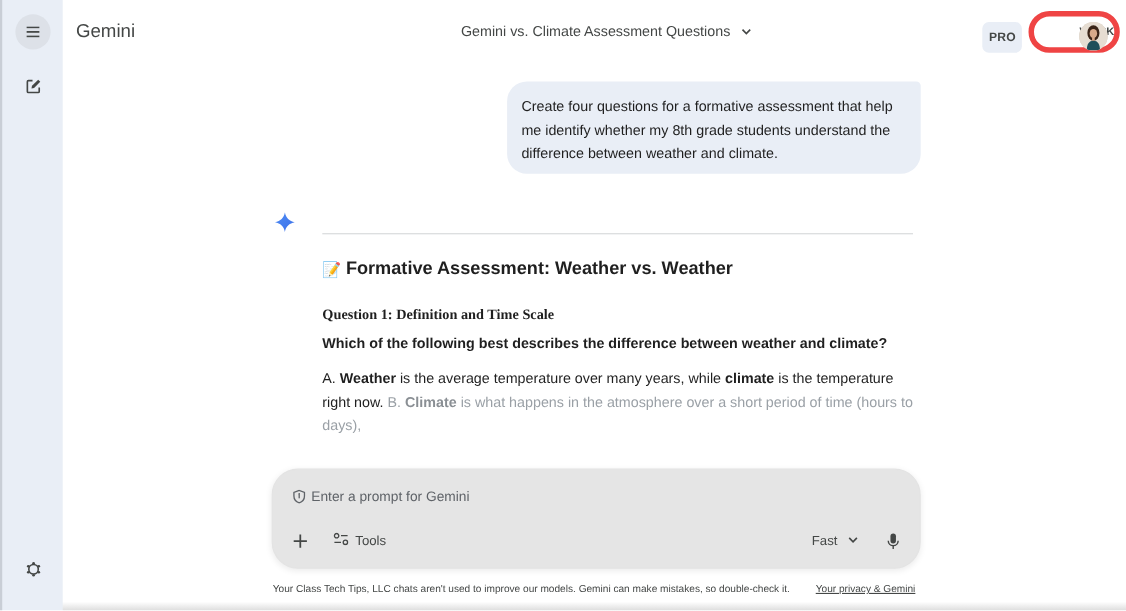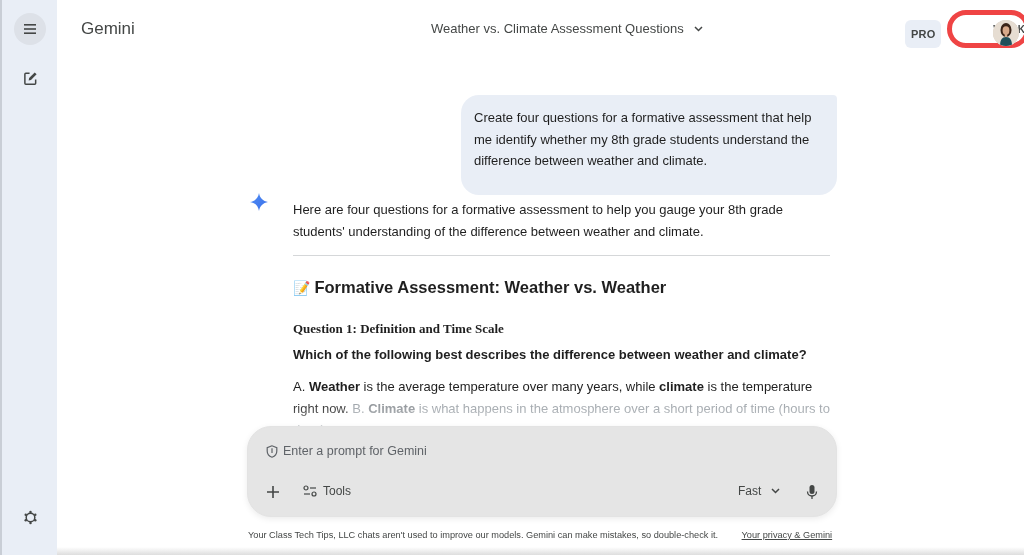--- a/index.html
+++ b/index.html
@@ -11,21 +11,21 @@
     background: #e9eef6; border-left: 2px solid #c9ced6;
   }
   .sb-btn {
     position: absolute; left: 12px; width: 32px; height: 32px; border-radius: 50%;
     display: flex; align-items: center; justify-content: center; cursor: pointer;
   }
   .sb-btn.menu { top: 13px; background: #dde1e8; }
   .sb-btn.edit { top: 62px; }
   .sb-btn.settings { top: 501px; }
 
-  .topbar { position: absolute; left: 69px; top: 0; right: 0; height: 58px; padding-left: 19px; }
+  .topbar { position: absolute; left: 57px; top: 0; right: 0; height: 58px; padding-left: 19px; }
   .app-title {
     position: absolute; left: 12px; top: 19px; font-size: 17px; color: #444746;
   }
   .conv-title {
     position: absolute; left: 362px; top: 21px; font-size: 13px; color: #444746;
     display: flex; align-items: center; gap: 10px; cursor: pointer;
   }
   .pro-badge {
     position: absolute; left: 836px; top: 20px; height: 28px; padding: 0 6px;
     background: #e9eef6; border-radius: 6px; font-size: 11px; color: #444746;
@@ -36,23 +36,23 @@
     border: 5px solid #ef4444; border-radius: 20px; display: flex; align-items: center;
     padding-left: 13px; cursor: pointer; justify-content: flex-end;
   }
   .work-pill .label { font-size: 10px; color: #444746; font-weight: bold; }
   .avatar {
     position: absolute; right: 6px; top: 5px; width: 26px; height: 26px; border-radius: 50%;
     background: #d8cfc4; overflow: hidden;
   }
 
   .user-bubble {
-    position: absolute; left: 461px; top: 74px; width: 376px; height: 100px;
+    position: absolute; left: 461px; top: 74px; width: 376px; height: 84px;
     background: #e9eef6; border-radius: 18px 4px 18px 18px;
-    padding: 12px 20px 0 13px; font-size: 13px; line-height: 21.5px; color: #1f1f1f; margin-top: 21px;
+    padding: 12px 20px 0 13px; font-size: 13px; line-height: 21.5px; color: #1f1f1f;
   }
 
   .spark { position: absolute; left: 250px; top: 193px; width: 18px; height: 18px; }
 
   .response { position: absolute; left: 293px; top: 199px; width: 540px; }
   .resp-intro { font-size: 13px; line-height: 21.5px; color: #1f1f1f; }
   .hr { margin-top: 13px; height: 1px; background: #d5d7d9; width: 537px; }
   .h2 {
     margin-top: 22px; font-size: 16.5px; font-weight: bold; display: flex; align-items: center; gap: 4px;
   }
@@ -71,21 +71,21 @@
     position: absolute; left: 247px; top: 426px; width: 590px; height: 91px;
     background: #e5e5e5; border-radius: 24px; border: 1px solid #e3e3e3;
     box-shadow: 0 2px 6px rgba(0,0,0,0.08);
   }
   .prompt-input {
     position: absolute; left: 18px; top: 17px; display: flex; align-items: center; gap: 5px;
     font-size: 12.5px; color: #5f6368; width: 540px; cursor: text;
   }
   .plus-btn { position: absolute; left: 16px; top: 56px; width: 18px; height: 18px; cursor: pointer; }
   .tools-btn {
-    position: absolute; left: 55px; top: 57px; display: flex; align-items: center; gap: 6px;
+    position: absolute; left: 55px; top: 57px; display: flex; align-items: flex-start; gap: 6px;
     font-size: 12px; color: #444746; cursor: pointer;
   }
   .mode-btn {
     position: absolute; left: 490px; top: 57px; display: flex; align-items: center; gap: 10px;
     font-size: 12px; color: #444746; cursor: pointer;
   }
   .mic-btn { position: absolute; left: 556px; top: 56px; width: 16px; height: 18px; cursor: pointer; }
 
   .disclaimer {
     position: absolute; left: 248px; top: 530px; font-size: 9.2px; color: #444746; white-space: nowrap;
@@ -122,21 +122,21 @@
       <circle cx="13.1" cy="5.1" r="1.3" fill="#444746"></circle>
       <circle cx="2.9" cy="10.9" r="1.3" fill="#444746"></circle>
       <circle cx="13.1" cy="10.9" r="1.3" fill="#444746"></circle>
     </svg>
   </div>
 </div>
 
 <div class="topbar">
   <div class="app-title">Gemini</div>
   <div class="conv-title">
-    <span>Weather vs. Climate Assessment Questions</span>
+    <span>Gemini vs. Climate Assessment Questions</span>
     <svg width="9" height="6" viewBox="0 0 9 6">
       <path d="M1 1l3.5 3.5L8 1" fill="none" stroke="#444746" stroke-width="1.5"></path>
     </svg>
   </div>
   <div class="pro-badge">PRO</div>
   <div class="work-pill">
     <span class="label">WORK</span>
     <div class="avatar">
       <svg width="26" height="26" viewBox="0 0 26 26">
         <rect width="26" height="26" fill="#e6ddd2"></rect>
@@ -155,21 +155,20 @@
   <defs>
     <linearGradient id="sg" x1="0" y1="0" x2="1" y2="1">
       <stop offset="0" stop-color="#4f8df5"></stop>
       <stop offset="1" stop-color="#3b6fe8"></stop>
     </linearGradient>
   </defs>
   <path d="M9 0 C9.8 5 13 8.2 18 9 C13 9.8 9.8 13 9 18 C8.2 13 5 9.8 0 9 C5 8.2 8.2 5 9 0Z" fill="url(#sg)"></path>
 </svg>
 
 <div class="response">
-  <div class="resp-intro">Here are four questions for a formative assessment to help you gauge your 8th grade students' understanding of the difference between weather and climate.</div>
   <div class="hr"></div>
   <div class="h2">
     <span style="font-size:14px;">📝</span>
     <span>Formative Assessment: Weather vs. Weather</span>
   </div>
   <div class="q-title">Question 1: Definition and Time Scale</div>
   <div class="q-text">Which of the following best describes the difference between weather and climate?</div>
   <div class="q-opts">
     <span>A. </span><b>Weather</b><span> is the average temperature over many years, while </span><b>climate</b><span> is the temperature right now.</span><span class="fade"><span> B. </span><b>Climate</b><span> is what happens in the atmosphere over a short period of time (hours to days),</span></span>
   </div>

